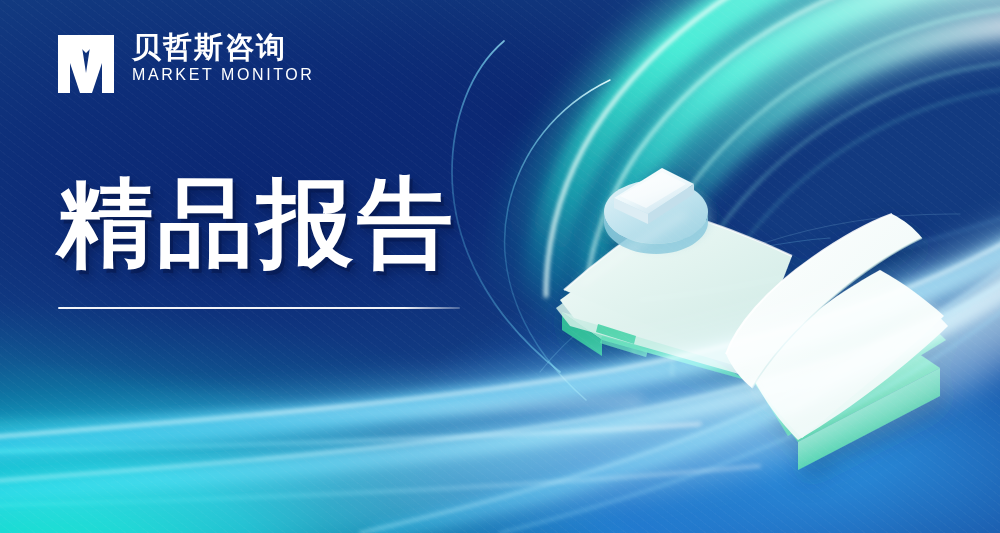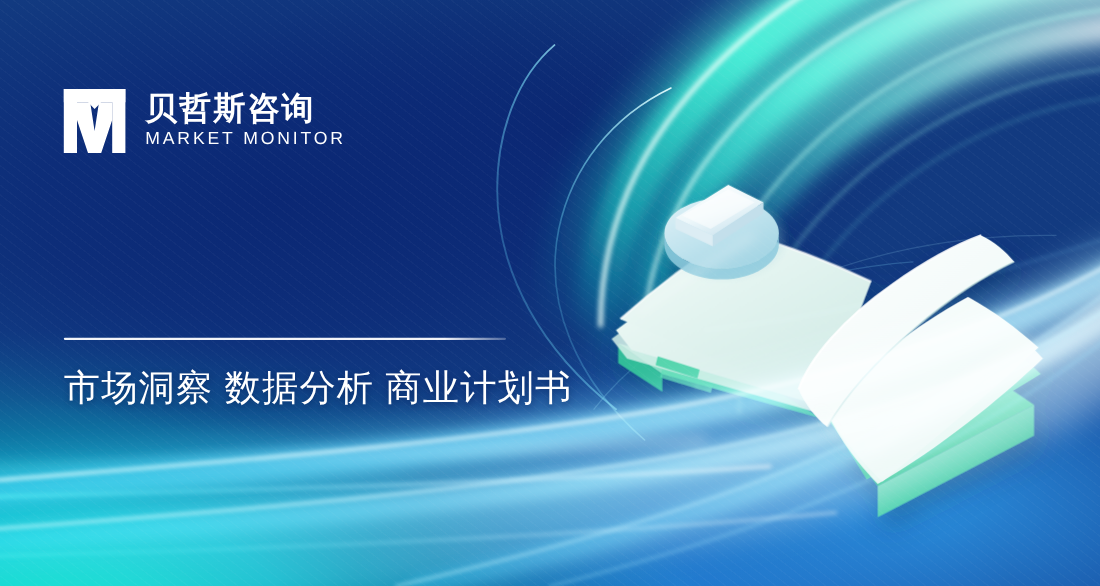--- a/index.html
+++ b/index.html
@@ -81,23 +81,21 @@
     width: 430px; height: 330px;
     pointer-events: none;
   }
   .book svg { display: block; width: 100%; height: 100%; overflow: visible; }
 
   
   .logo {
     position: absolute;
     left: 56px; top: 33px;
     display: flex;
-    align-items: center;
     gap: 16px;
-    margin-top: 46px;
   }
   .logo-mark {
     width: 60px; height: 62px;
     flex: 0 0 auto;
   }
   .logo-mark svg { display: block; width: 100%; height: 100%; }
   .logo-text { display: flex; flex-direction: column; gap: 5px; }
   .logo-cn {
     color: #ffffff;
     font-size: 29px;
@@ -407,16 +405,16 @@
           <path d="M14,14 L26,14 L30,40 L34,14 L46,14 L46,30 L36,60 L24,60 L14,30 Z"></path>
         </g>
       </svg>
     </div>
     <div class="logo-text">
       <div class="logo-cn">贝哲斯咨询</div>
       <div class="logo-en">MARKET MONITOR</div>
     </div>
   </div>
 
+  <div class="headline">精品报告</div>
   <div class="rule"></div>
-  <div class="subtitle">市场洞察  数据分析  商业计划书</div>
 
 </div>
 
 </body></html>

